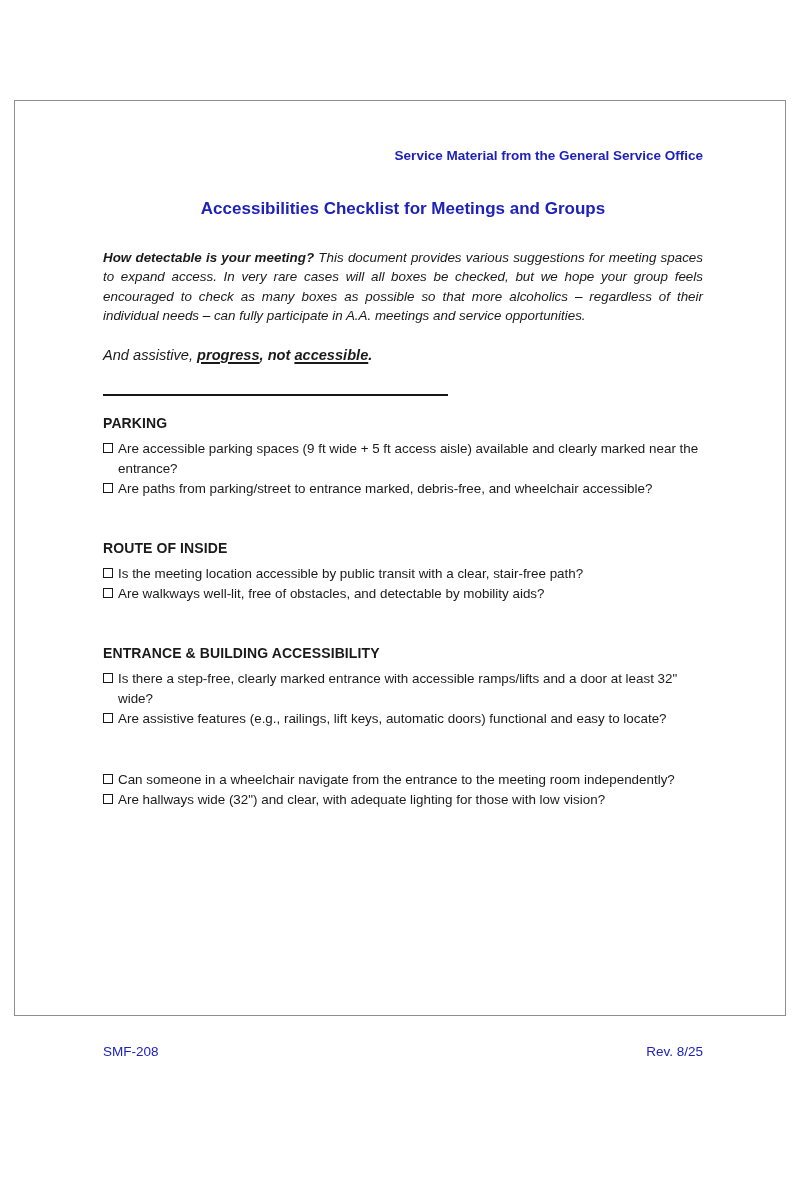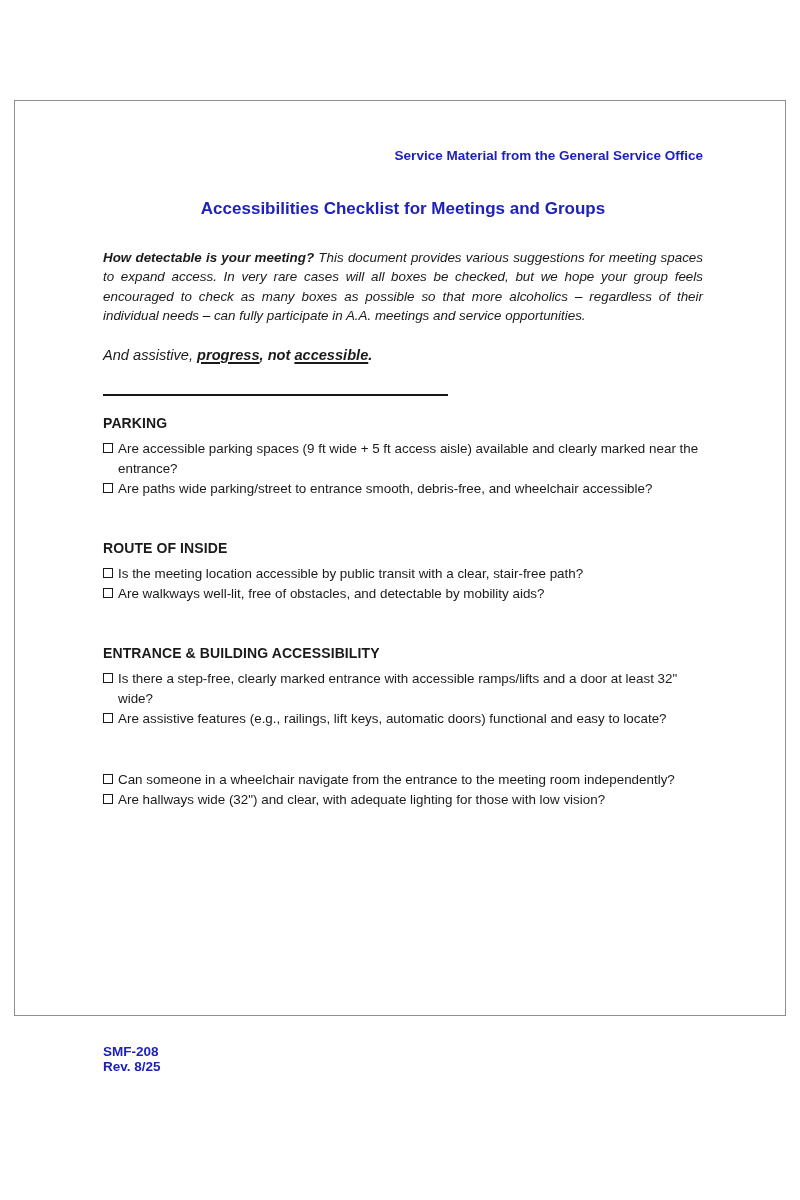--- a/index.html
+++ b/index.html
@@ -67,23 +67,22 @@
     width: 10px; height: 10px;
     border: 1px solid #1a1a1a;
     margin: 4px 5px 0 0;
     background: #ffffff;
   }
   .ci-text { flex: 1 1 auto; }
   .ci-text.justify { text-align: justify; }
   .footer {
     position: absolute; left: 88px; right: 82px; top: 943px;
     display: flex; justify-content: space-between;
-    font-size: 13.5px; font-weight: bold;
+    font-size: 13.5px; font-weight: normal;
     color: var(--accent, #1e22b8);
-    flex-direction: column;
   }
 </style>
 </head>
 <body>
 
 <div class="canvas">
   <div class="page">
 
     <div class="header-note">Service Material from the General Service Office</div>
 
@@ -101,21 +100,21 @@
     <div class="sections">
       <section class="cl-section">
         <h2 class="cl-heading">PARKING</h2>
 
       <div class="check-item">
           <span class="checkbox"></span>
           <span class="ci-text">Are accessible parking spaces (9 ft wide + 5 ft access aisle) available and clearly marked near the entrance?</span>
         </div>
           <div class="check-item">
           <span class="checkbox"></span>
-          <span class="ci-text">Are paths wide parking/street to entrance smooth, debris-free, and wheelchair accessible?</span>
+          <span class="ci-text">Are paths from parking/street to entrance marked, debris-free, and wheelchair accessible?</span>
         </div>
         </section>
 
       <section class="cl-section">
         <h2 class="cl-heading">ROUTE OF INSIDE</h2>
 
       <div class="check-item">
           <span class="checkbox"></span>
           <span class="ci-text">Is the meeting location accessible by public transit with a clear, stair-free path?</span>
         </div>

